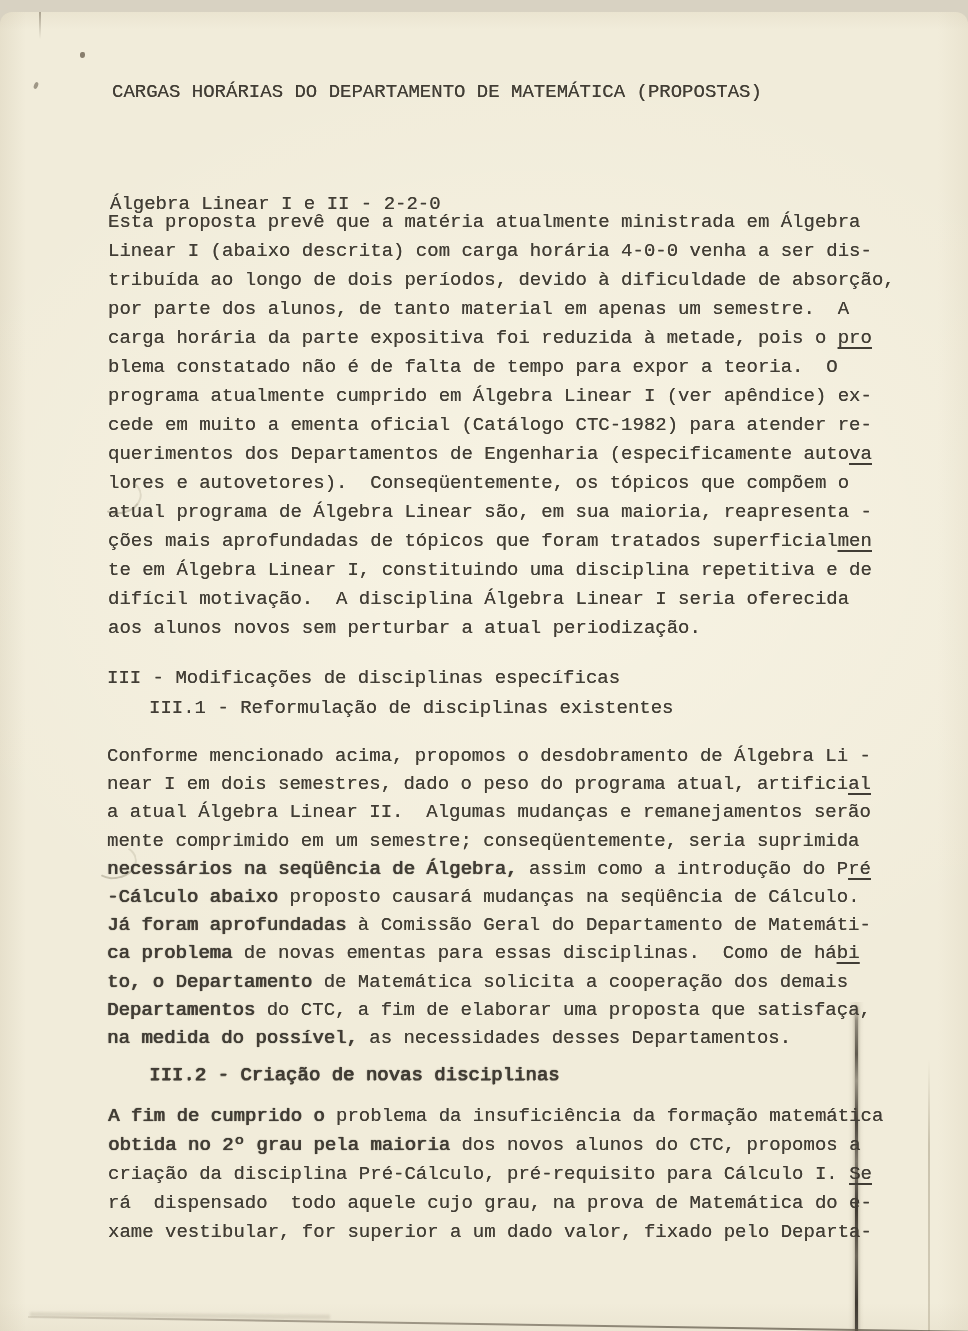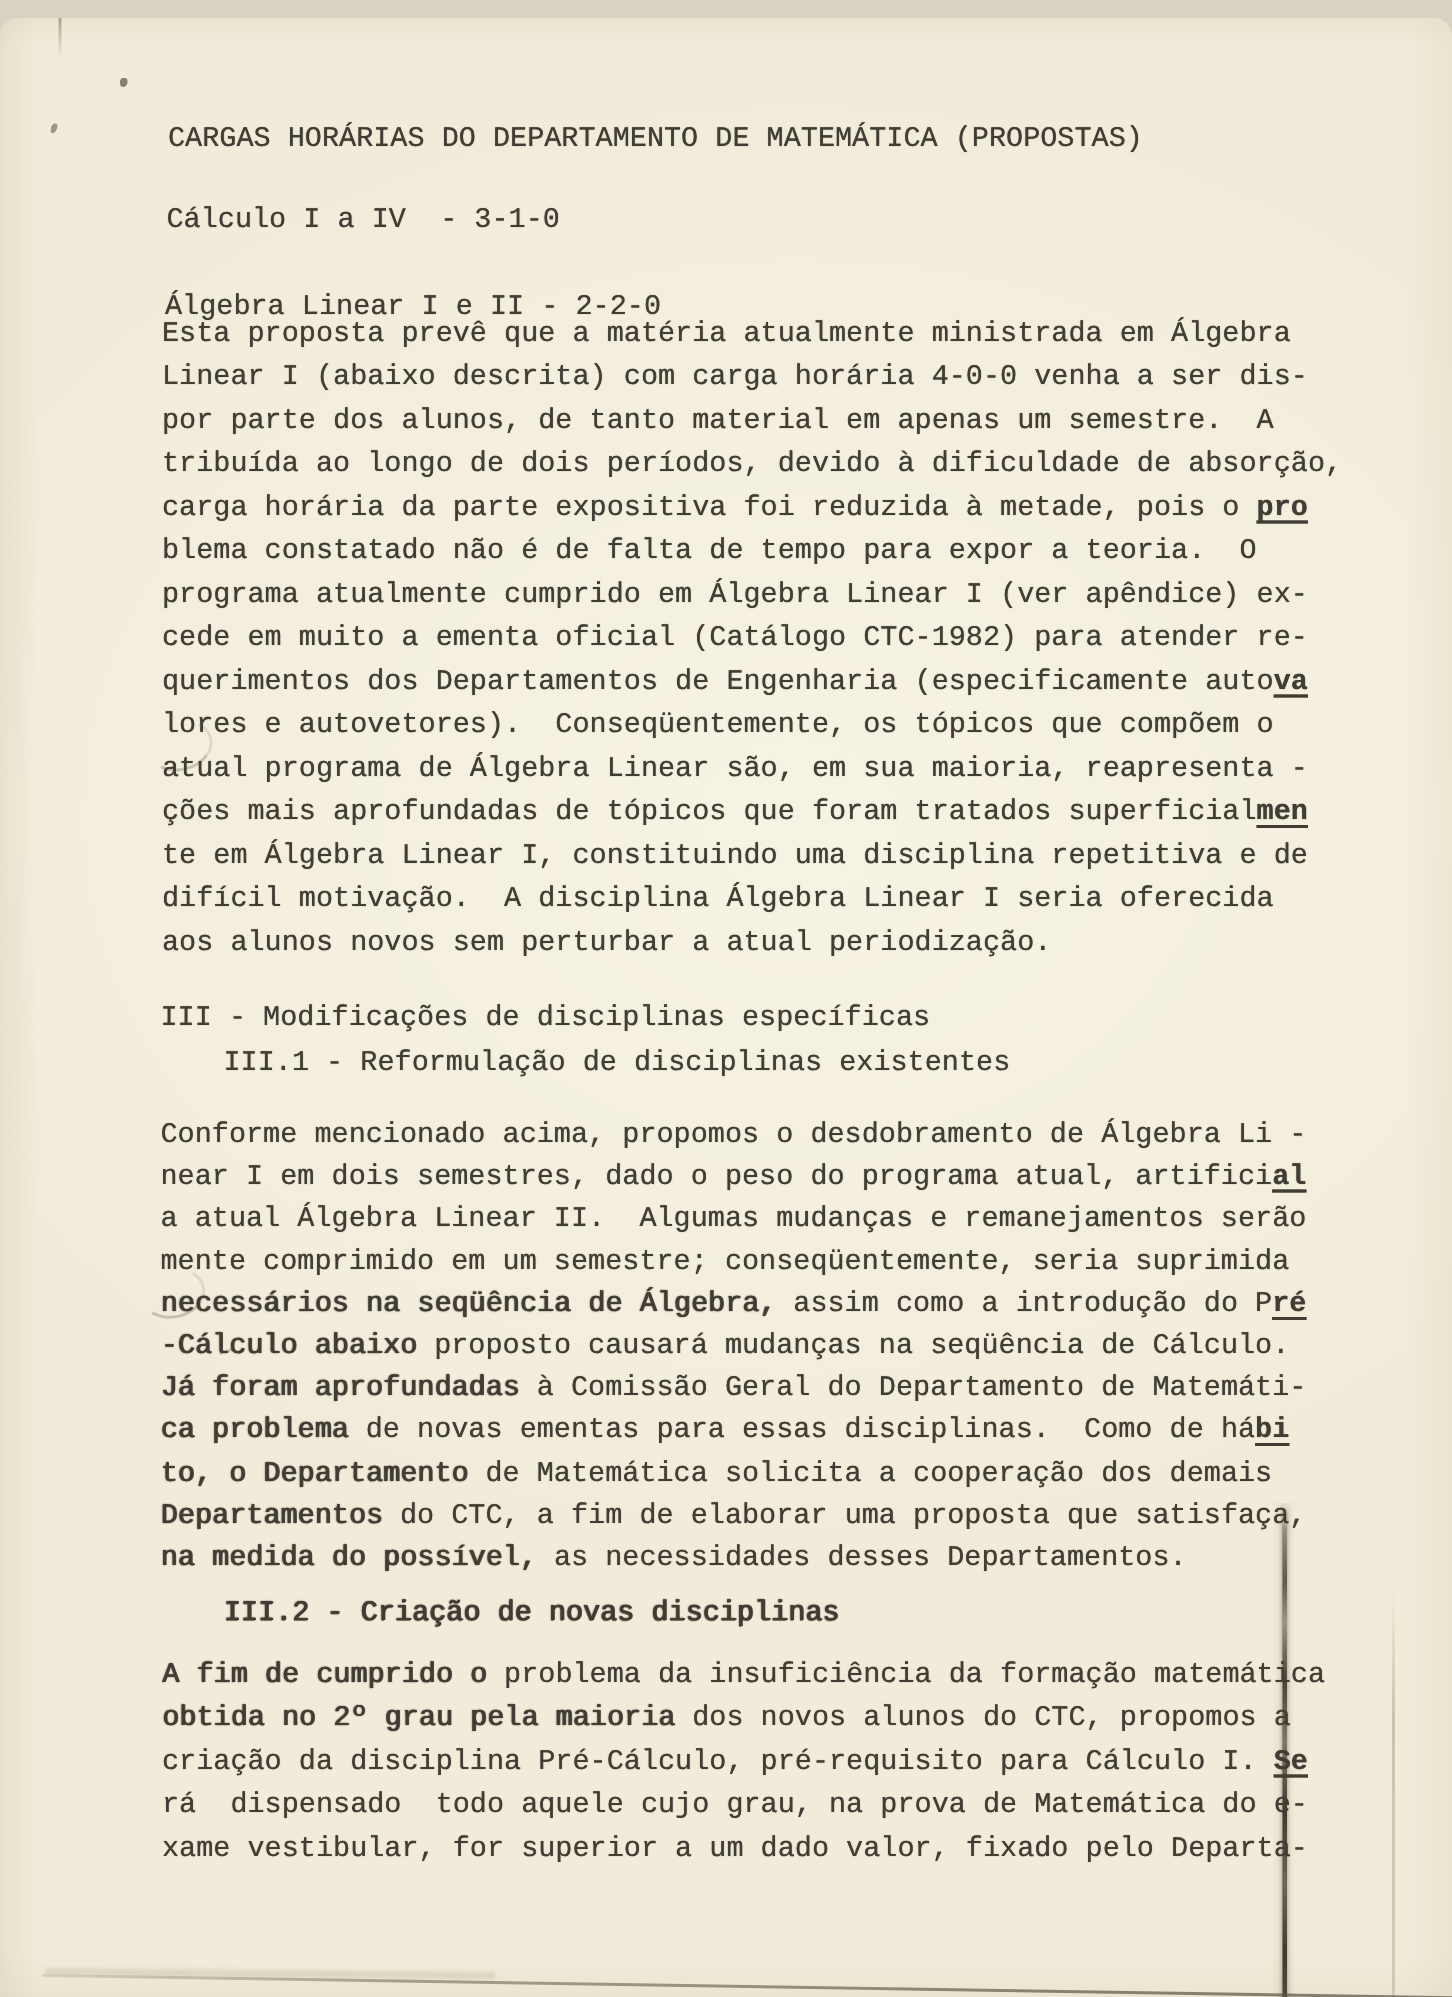--- a/index.html
+++ b/index.html
@@ -26,21 +26,20 @@
     text-shadow:0 0 .6px rgba(62,57,48,.85);
   }
   .tline{position:absolute;line-height:24px;}
   .para{position:absolute;}
   .lh29 .line{line-height:29px;}
   .lh282 .line{line-height:28.2px;}
   .usyl{
     text-decoration:underline;
     text-underline-offset:4px;
     text-decoration-thickness:1.5px;
-    font-weight:bold;
   }
   .smudge{
     text-shadow:0 0 1.1px rgba(55,50,42,1), .7px 0 0 rgba(55,50,42,.85);
   }
   .smudge-strong{
     text-shadow:0 0 1.2px rgba(55,50,42,1), .8px 0 0 rgba(55,50,42,.9), 0 .5px 0 rgba(55,50,42,.5);
   }
   
   .artifact{position:absolute;pointer-events:none;}
   .crease-top{left:39px;top:0;width:2px;height:27px;background:linear-gradient(to bottom,rgba(120,110,92,.55),rgba(120,110,92,0));}
@@ -83,29 +82,28 @@
   <div class="artifact crescent crescent-2"></div>
   <div class="artifact crescent-tick"></div>
   <div class="artifact crease-v-glow"></div>
   <div class="artifact crease-v-dark"></div>
   <div class="artifact crease-v-light"></div>
   <div class="artifact fold-bottom-soft"></div>
   <div class="artifact fold-bottom"></div>
 
   <div class="tline" style="left:112px;top:68px">CARGAS HORÁRIAS DO DEPARTAMENTO DE MATEMÁTICA (PROPOSTAS)</div>
 
-  <div class="tline" style="left:111px;top:122px">Cálculo I a IV  - 3-1-0</div>
 
   <div class="tline" style="left:110px;top:180px">Álgebra Linear I e II - 2-2-0</div>
 
   <div class="para lh29" style="left:108px;top:196px">
       <div class="line">Esta proposta prevê que a matéria atualmente ministrada em Álgebra</div>
       <div class="line">Linear I (abaixo descrita) com carga horária 4-0-0 venha a ser dis-</div>
+      <div class="line">tribuída ao longo de dois períodos, devido à dificuldade de absorção,</div>
       <div class="line">por parte dos alunos, de tanto material em apenas um semestre.  A</div>
-      <div class="line">tribuída ao longo de dois períodos, devido à dificuldade de absorção,</div>
       <div class="line">carga horária da parte expositiva foi reduzida à metade, pois o <span class="usyl">pro</span></div>
       <div class="line">blema constatado não é de falta de tempo para expor a teoria.  O</div>
       <div class="line">programa atualmente cumprido em Álgebra Linear I (ver apêndice) ex-</div>
       <div class="line">cede em muito a ementa oficial (Catálogo CTC-1982) para atender re-</div>
       <div class="line">querimentos dos Departamentos de Engenharia (especificamente auto<span class="usyl">va</span></div>
       <div class="line">lores e autovetores).  Conseqüentemente, os tópicos que compõem o</div>
       <div class="line">atual programa de Álgebra Linear são, em sua maioria, reapresenta -</div>
       <div class="line">ções mais aprofundadas de tópicos que foram tratados superficial<span class="usyl">men</span></div>
       <div class="line">te em Álgebra Linear I, constituindo uma disciplina repetitiva e de</div>
       <div class="line">difícil motivação.  A disciplina Álgebra Linear I seria oferecida</div>

